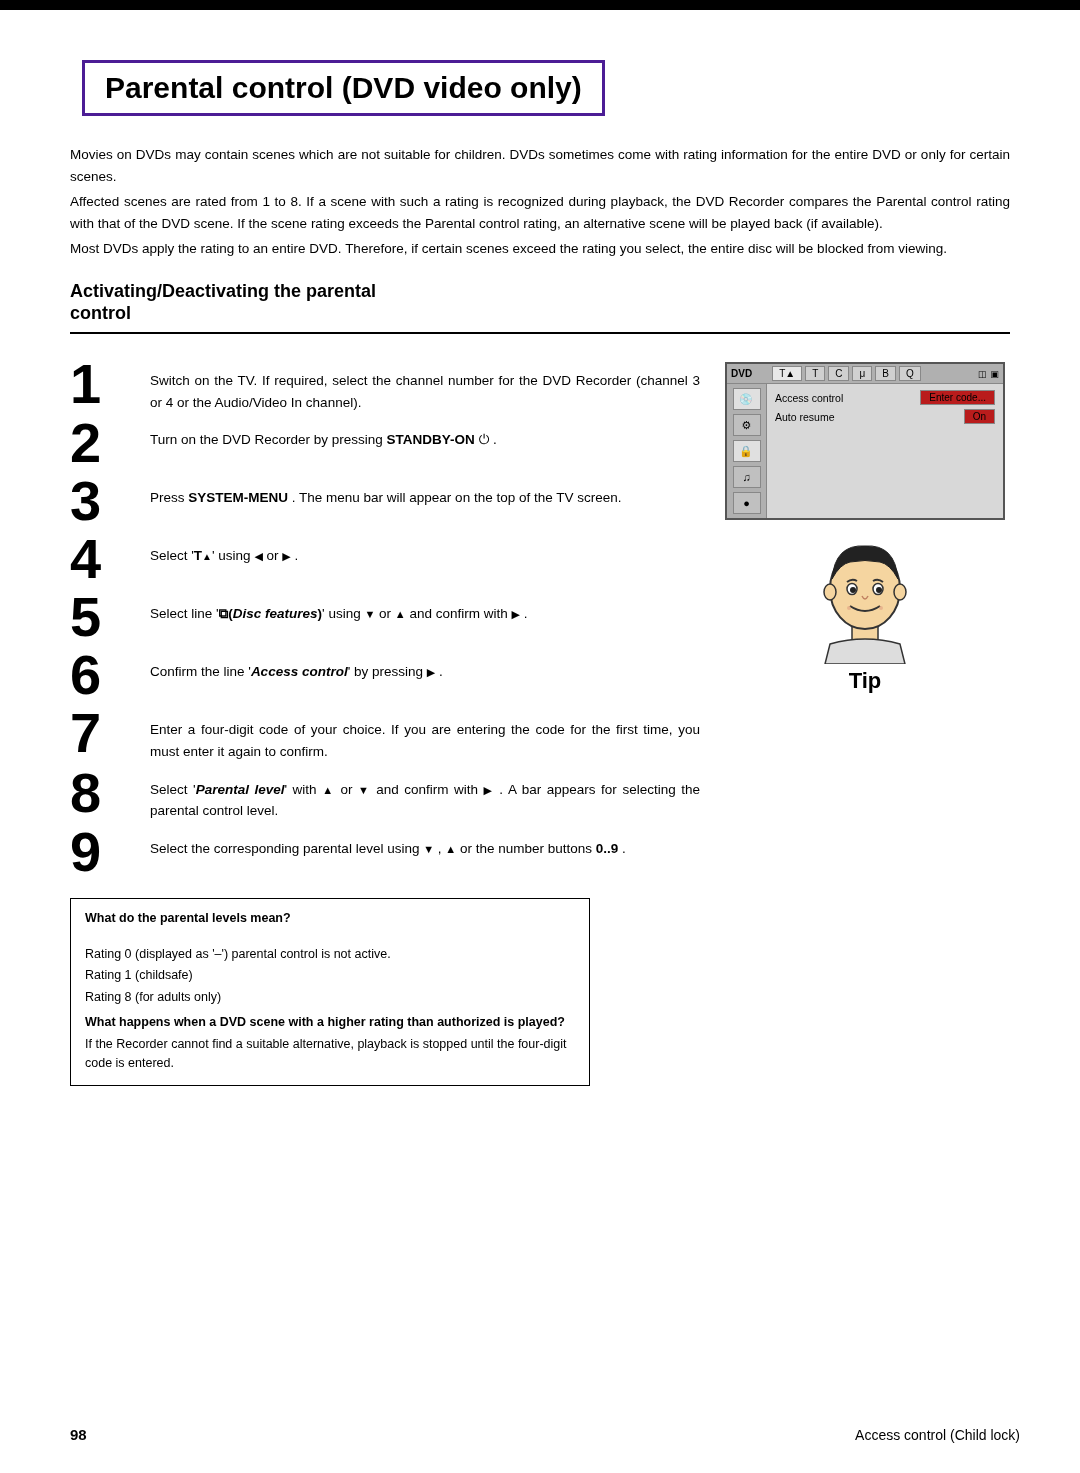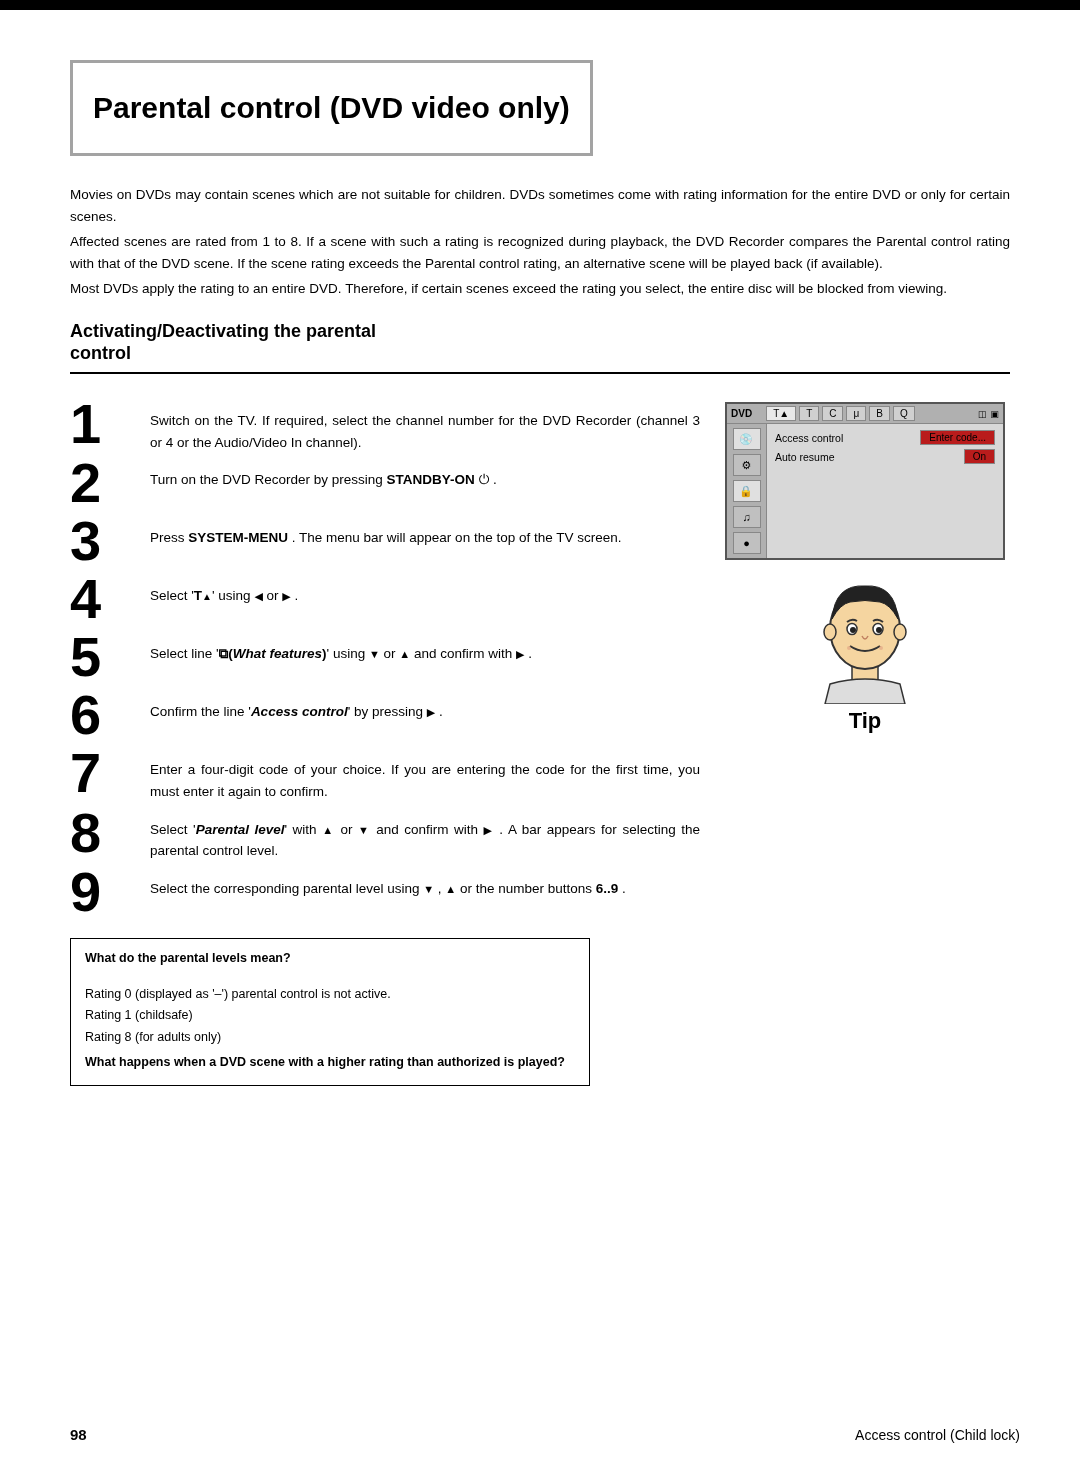--- a/index.html
+++ b/index.html
@@ -33,24 +33,25 @@
       background: #000;
       margin-bottom: 30px;
     }
 
     .content-area {
       padding: 20px 70px 60px 70px;
     }
 
     
     .title-box {
-      border: 3px solid #a3a3a3;
-      padding: 28px 20px;
+      border: 3px solid #4c1d95;
+      padding: 8px 20px;
       display: inline-block;
       margin-bottom: 28px;
+      margin-left: 12px;
     }
 
     .title-box h1 {
       font-size: 30px;
       font-weight: bold;
       font-family: Arial, Helvetica, sans-serif;
     }
 
     
     .intro-text {
@@ -117,21 +118,21 @@
       background: #e8e8e8;
       font-size: 11px;
       font-family: Arial, sans-serif;
     }
 
     .dvd-screenshot .top-bar {
       background: #b0b0b0;
       display: flex;
       align-items: center;
       padding: 2px 4px;
-      gap: 10px;
+      gap: 16px;
       border-bottom: 1px solid #888;
     }
 
     .dvd-screenshot .top-bar .tab {
       background: #d0d0d0;
       border: 1px solid #888;
       padding: 1px 6px;
       font-size: 10px;
     }
 
@@ -342,21 +343,21 @@
         <div class="step-row">
           <div class="step-number">4</div>
           <div class="step-content">
             Select '<strong>T<span style="font-size:10px;">▲</span></strong>' using <span class="arrow-left">◀</span> or <span class="arrow-right">▶</span> .
           </div>
         </div>
 
         <div class="step-row">
           <div class="step-number">5</div>
           <div class="step-content">
-            Select line '<strong>⧉(<em>What features</em>)</strong>' using <span class="arrow-down">▼</span> or <span class="arrow-up">▲</span> and confirm with <span class="arrow-right">▶</span> .
+            Select line '<strong>⧉(<em>Disc features</em>)</strong>' using <span class="arrow-down">▼</span> or <span class="arrow-up">▲</span> and confirm with <span class="arrow-right">▶</span> .
           </div>
         </div>
 
         <div class="step-row">
           <div class="step-number">6</div>
           <div class="step-content">
             Confirm the line '<strong><em>Access control</em></strong>' by pressing <span class="arrow-right">▶</span> .
           </div>
         </div>
 
@@ -370,30 +371,31 @@
         <div class="step-row">
           <div class="step-number">8</div>
           <div class="step-content">
             Select '<strong><em>Parental level</em></strong>' with <span class="arrow-up">▲</span> or <span class="arrow-down">▼</span> and confirm with <span class="arrow-right">▶</span> . A bar appears for selecting the parental control level.
           </div>
         </div>
 
         <div class="step-row">
           <div class="step-number">9</div>
           <div class="step-content">
-            Select the corresponding parental level using <span class="arrow-down">▼</span> , <span class="arrow-up">▲</span> or the number buttons <strong>6..9</strong> .
+            Select the corresponding parental level using <span class="arrow-down">▼</span> , <span class="arrow-up">▲</span> or the number buttons <strong>0..9</strong> .
           </div>
         </div>
 
         <div class="info-box">
           <div class="info-title">What do the parental levels mean?</div>
           <p>Rating 0 (displayed as '–') parental control is not active.</p>
           <p>Rating 1 (childsafe)</p>
           <p>Rating 8 (for adults only)</p>
           <p class="bold-text" style="font-weight:bold; margin-top:6px;">What happens when a DVD scene with a higher rating than authorized is played?</p>
+          <p>If the Recorder cannot find a suitable alternative, playback is stopped until the four-digit code is entered.</p>
         </div>
 
       </div>
 
       <div class="right-column">
 
         <div class="dvd-screenshot">
 
           <div class="top-bar">
             <span style="font-size:10px; font-weight:bold; margin-right:4px;">DVD</span>

